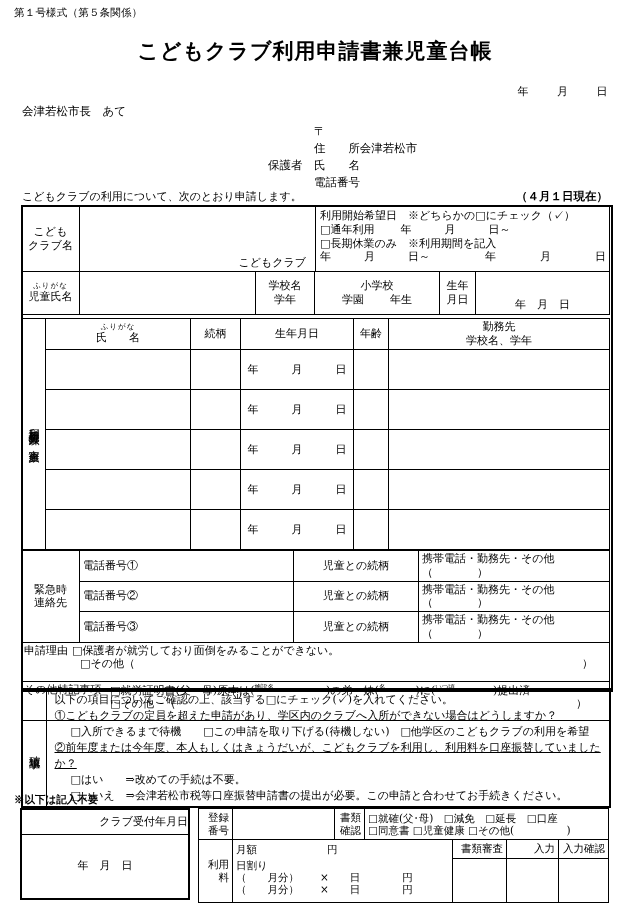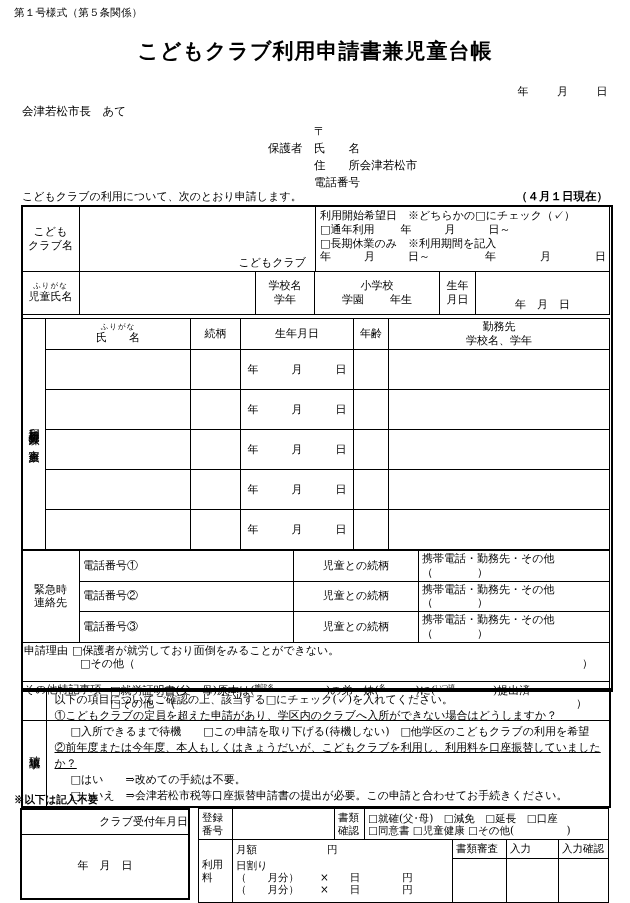--- a/index.html
+++ b/index.html
@@ -56,21 +56,21 @@
   .recv-box{position:absolute;left:20px;top:808px;width:166px;height:88px;
             border:2px solid #000;}
   .recv-hd{height:24px;border-bottom:1px solid #000;text-align:right;
            line-height:24px;font-size:11px;}
   .recv-bd{height:62px;text-align:center;line-height:62px;font-size:11px;}
 
   .admin-tbl{position:absolute;left:198px;top:808px;width:410px;
              border-collapse:collapse;table-layout:fixed;}
   .admin-tbl td{border:1px solid #000;padding:1px 3px;font-size:10.5px;
                 vertical-align:middle;}
-  .admin-tbl .ctr{text-align:left;}
+  .admin-tbl .ctr{text-align:right;}
   .fee-cell{line-height:1.15;font-size:10.5px;}
   .fee-cell div{white-space:nowrap;}
   .ib{display:inline-block;}
 
   .conf-txt{font-size:11px;line-height:1.45;}
   .conf-txt .u{text-decoration:underline;}
   .indent{display:inline-block;width:16px;}
 </style>
 </head>
 <body>
@@ -84,25 +84,25 @@
     <span class="y">年</span><span class="m">月</span><span>日</span>
   </div>
 
   <div class="addressee">会津若松市長　あて</div>
 
   <div class="guardian-block">
     <div class="gb-row">
       <span class="gb-lbl"></span><span class="gb-key2">〒</span>
     </div>
     <div class="gb-row">
-      <span class="gb-lbl">保護者</span><span class="gb-key2">氏　　名</span>
+      <span class="gb-lbl"></span><span class="gb-key2">住　　所</span>
+      <span>会津若松市</span>
     </div>
     <div class="gb-row">
-      <span class="gb-lbl"></span><span class="gb-key2">住　　所</span>
-      <span>会津若松市</span>
+      <span class="gb-lbl">保護者</span><span class="gb-key2">氏　　名</span>
     </div>
     <div class="gb-row">
       <span class="gb-lbl"></span><span class="gb-key2">電話番号</span>
     </div>
   </div>
 
   <div class="intro">こどもクラブの利用について、次のとおり申請します。</div>
   <div class="asof">（４月１日現在）</div>
 
   <table class="main-tbl">

